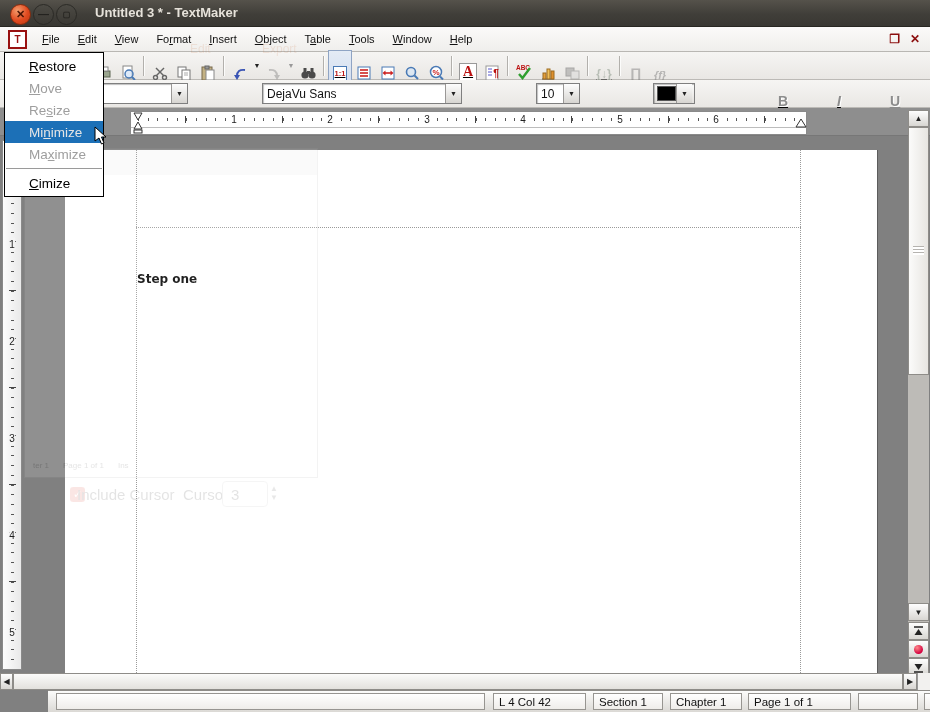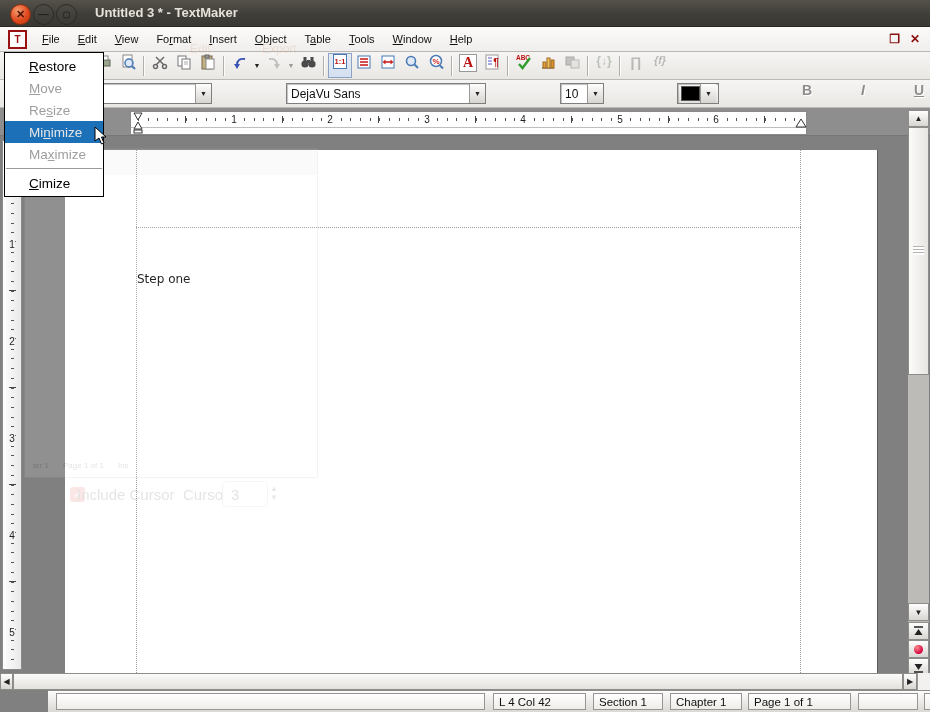--- a/index.html
+++ b/index.html
@@ -29,22 +29,22 @@
     display:flex;align-items:center;justify-content:center;}
   .mi{padding:3px 9px;font-size:11px;color:#111;}
   .mi .key{text-decoration:underline;}
   #mdi-buttons{margin-left:auto;display:flex;align-items:center;gap:10px;padding-right:10px;}
   .mdi{color:#8b0e0e;font-weight:bold;font-size:12px;}
 
   
   .toolbar{left:0;width:930px;height:28px;background:linear-gradient(#f6f5f3,#e9e7e4);
     border-bottom:1px solid #bcbab6;box-sizing:border-box;display:flex;align-items:center;}
   #toolbar1{top:52px;padding-left:92px;}
-  #toolbar2{top:80px;padding-left:32px;gap:32px;}
-  .tb{width:24px;height:25px;display:flex;align-items:flex-start;justify-content:center;flex:0 0 auto;border:1px solid transparent;box-sizing:border-box;}
+  #toolbar2{top:80px;padding-left:8px;gap:32px;}
+  .tb{width:24px;height:32px;display:flex;align-items:flex-end;justify-content:center;flex:0 0 auto;border:1px solid transparent;box-sizing:border-box;text-decoration:underline;}
   .tb.active{background:linear-gradient(#e4ebf5,#d4dff0);border:1px solid #8fa4c4;}
   .tb.disabled{opacity:.45;filter:grayscale(60%);}
   .sep{width:1px;height:20px;background:#b2b0ac;border-right:1px solid #fcfcfb;margin:0 3px;flex:0 0 auto;}
   .ddarrow{width:10px;height:24px;display:flex;align-items:center;justify-content:center;font-size:7px;color:#222;flex:0 0 auto;}
   .ddarrow.disabled{color:#999;}
   .glyph-red{color:#bb1717;font-weight:bold;}
   .combo{height:21px;background:#fff;border:1px solid #7f7f7f;box-shadow:inset 1px 1px 1px rgba(0,0,0,.25);
     display:flex;align-items:center;font-size:12px;color:#111;box-sizing:border-box;flex:0 0 auto;}
   .combo .val{padding-left:4px;white-space:nowrap;overflow:hidden;flex:1;}
   .combo .cbtn{width:16px;height:100%;background:linear-gradient(#fdfdfd,#d7d5d1);
@@ -73,21 +73,21 @@
   
   #canvas{left:24px;top:136px;width:884px;height:537px;background:#808080;overflow:hidden;}
   #page{position:absolute;left:41px;top:14px;width:812px;height:523px;background:#fff;
     box-shadow:1px 0 0 #5c5c5c,0 1px 0 #5c5c5c;}
   .guide-v{position:absolute;top:0;bottom:0;width:0;border-left:1px dotted #9a9a9a;}
   .guide-h{position:absolute;left:71px;right:76px;height:0;border-top:1px dotted #9a9a9a;}
   #doc-heading{position:absolute;left:71px;right:76px;top:80px;text-align:center;
     font-family:"DejaVu Sans",sans-serif;font-weight:bold;font-size:22px;color:#000;
     text-decoration:underline;}
   #doc-step{position:absolute;left:72px;top:122px;font-family:"DejaVu Sans",sans-serif;
-    font-weight:normal;font-size:12px;color:#000;}
+    font-weight:bold;font-size:12px;color:#000;}
   #doc-body{position:absolute;left:72px;top:138px;font-family:"DejaVu Sans",sans-serif;
     font-size:12px;color:#000;}
 
   
   .sbtn{background:linear-gradient(#fefefe,#d8d6d2);border:1px solid #8e8c88;box-sizing:border-box;
     display:flex;align-items:center;justify-content:center;font-size:8px;color:#222;}
   #vscroll{left:908px;top:110px;width:21px;height:566px;background:#bdbbb7;}
   #vs-up{position:absolute;left:0;top:0;width:21px;height:17px;}
   #vs-thumb{position:absolute;left:0;top:17px;width:21px;height:248px;
     background:linear-gradient(to right,#fbfbfa,#e7e5e1);border:1px solid #8e8c88;box-sizing:border-box;}

